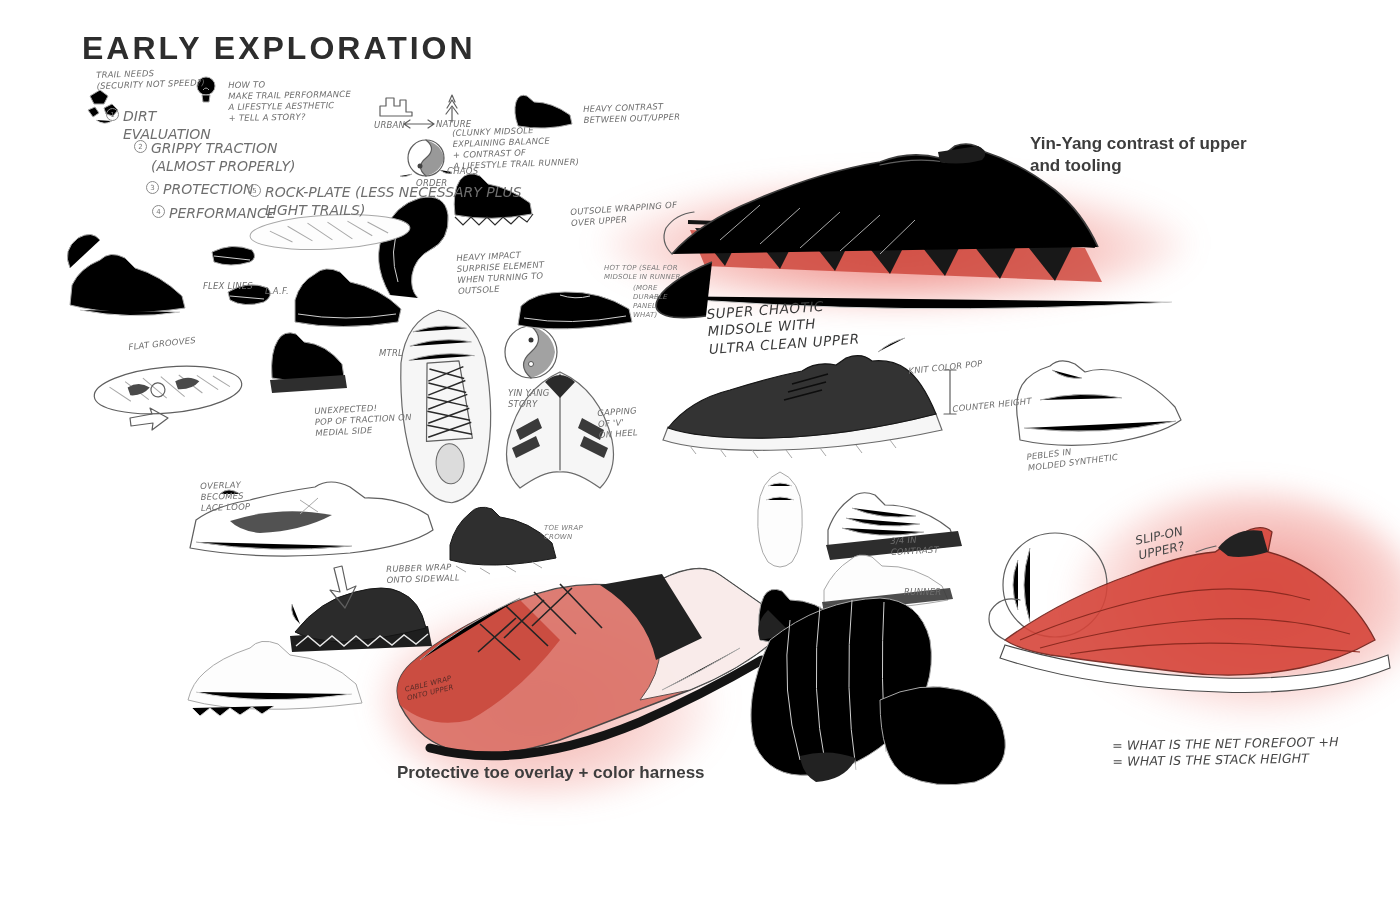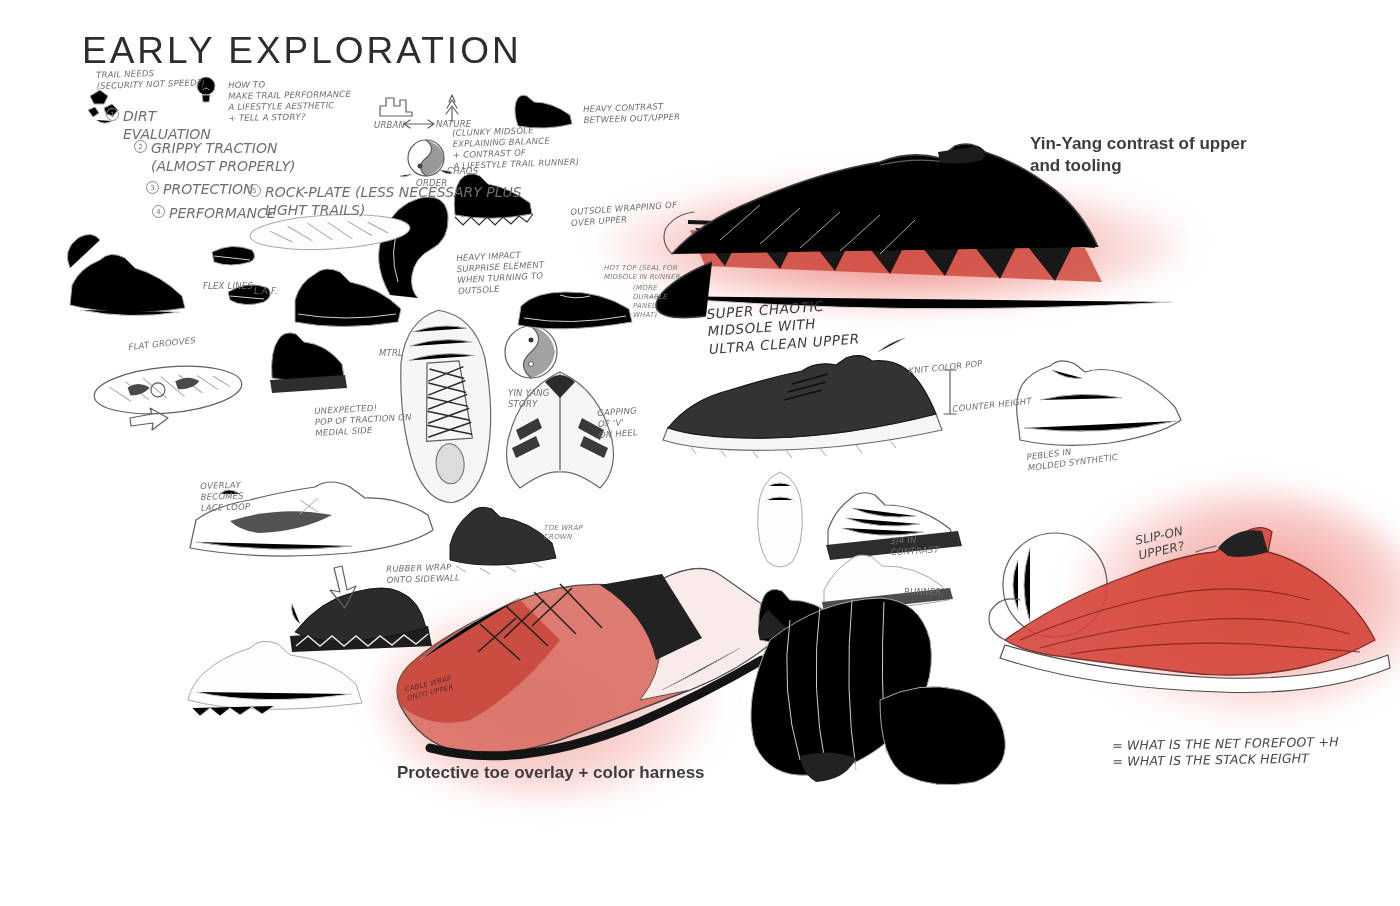--- a/index.html
+++ b/index.html
@@ -1,18 +1,18 @@
 <!DOCTYPE html>
 <html><head>
 <meta charset="utf-8">
 <style>
   html,body{margin:0;padding:0;background:#fff;}
   .canvas{position:relative;width:1400px;height:906px;background:#ffffff;overflow:hidden;
           font-family:"Liberation Sans",sans-serif;}
-  .title{position:absolute;left:82px;top:30px;font-size:37px;font-weight:400;
+  .title{position:absolute;left:82px;top:30px;font-size:32px;font-weight:700;
          letter-spacing:3px;color:#2d2d2d;font-family:"Liberation Sans",sans-serif;}
   .caption{position:absolute;color:#3d3d3d;font-size:17px;line-height:1.32;
            white-space:pre-line;font-weight:700;}
   .note{position:absolute;font-family:"DejaVu Sans",sans-serif;font-style:italic;
         color:#6e6e6e;font-size:8.5px;line-height:1.28;white-space:pre-line;
         letter-spacing:.2px;transform-origin:left top;}
   .note.big{font-size:13.5px;color:#3a3a3a;letter-spacing:.6px;}
   .note.med{font-size:12px;color:#474747;}
   .note.tiny{font-size:7px;color:#7a7a7a;}
   .numpt{position:absolute;display:flex;gap:4px;align-items:flex-start;}
@@ -290,21 +290,21 @@
 LIGHT TRAILS)</span>
   </div>
 
   <div class="note" style="left:96px;top:70px;transform:rotate(-2deg);">TRAIL NEEDS
 (SECURITY NOT SPEED?)</div>
   <div class="note" style="left:228px;top:80px;transform:rotate(-1deg);">HOW TO
 MAKE TRAIL PERFORMANCE
 A LIFESTYLE AESTHETIC
 + TELL A STORY?</div>
   <div class="note" style="left:203px;top:281px;">FLEX LINES</div>
-  <div class="note" style="left:254px;top:286px;">L.A.F.</div>
+  <div class="note" style="left:265px;top:286px;">L.A.F.</div>
   <div class="note" style="left:128px;top:342px;transform:rotate(-6deg);">FLAT GROOVES</div>
   <div class="note" style="left:356px;top:348px;margin-left:23px;">MTRL</div>
   <div class="note" style="left:374px;top:120px;">URBAN</div>
   <div class="note" style="left:436px;top:119px;">NATURE</div>
   <div class="note" style="left:392px;top:178px;padding-left:24px;">ORDER</div>
   <div class="note" style="left:447px;top:166px;">CHAOS</div>
   <div class="note" style="left:452px;top:128px;transform:rotate(-2deg);">(CLUNKY MIDSOLE
 EXPLAINING BALANCE
 + CONTRAST OF
 A LIFESTYLE TRAIL RUNNER)</div>

